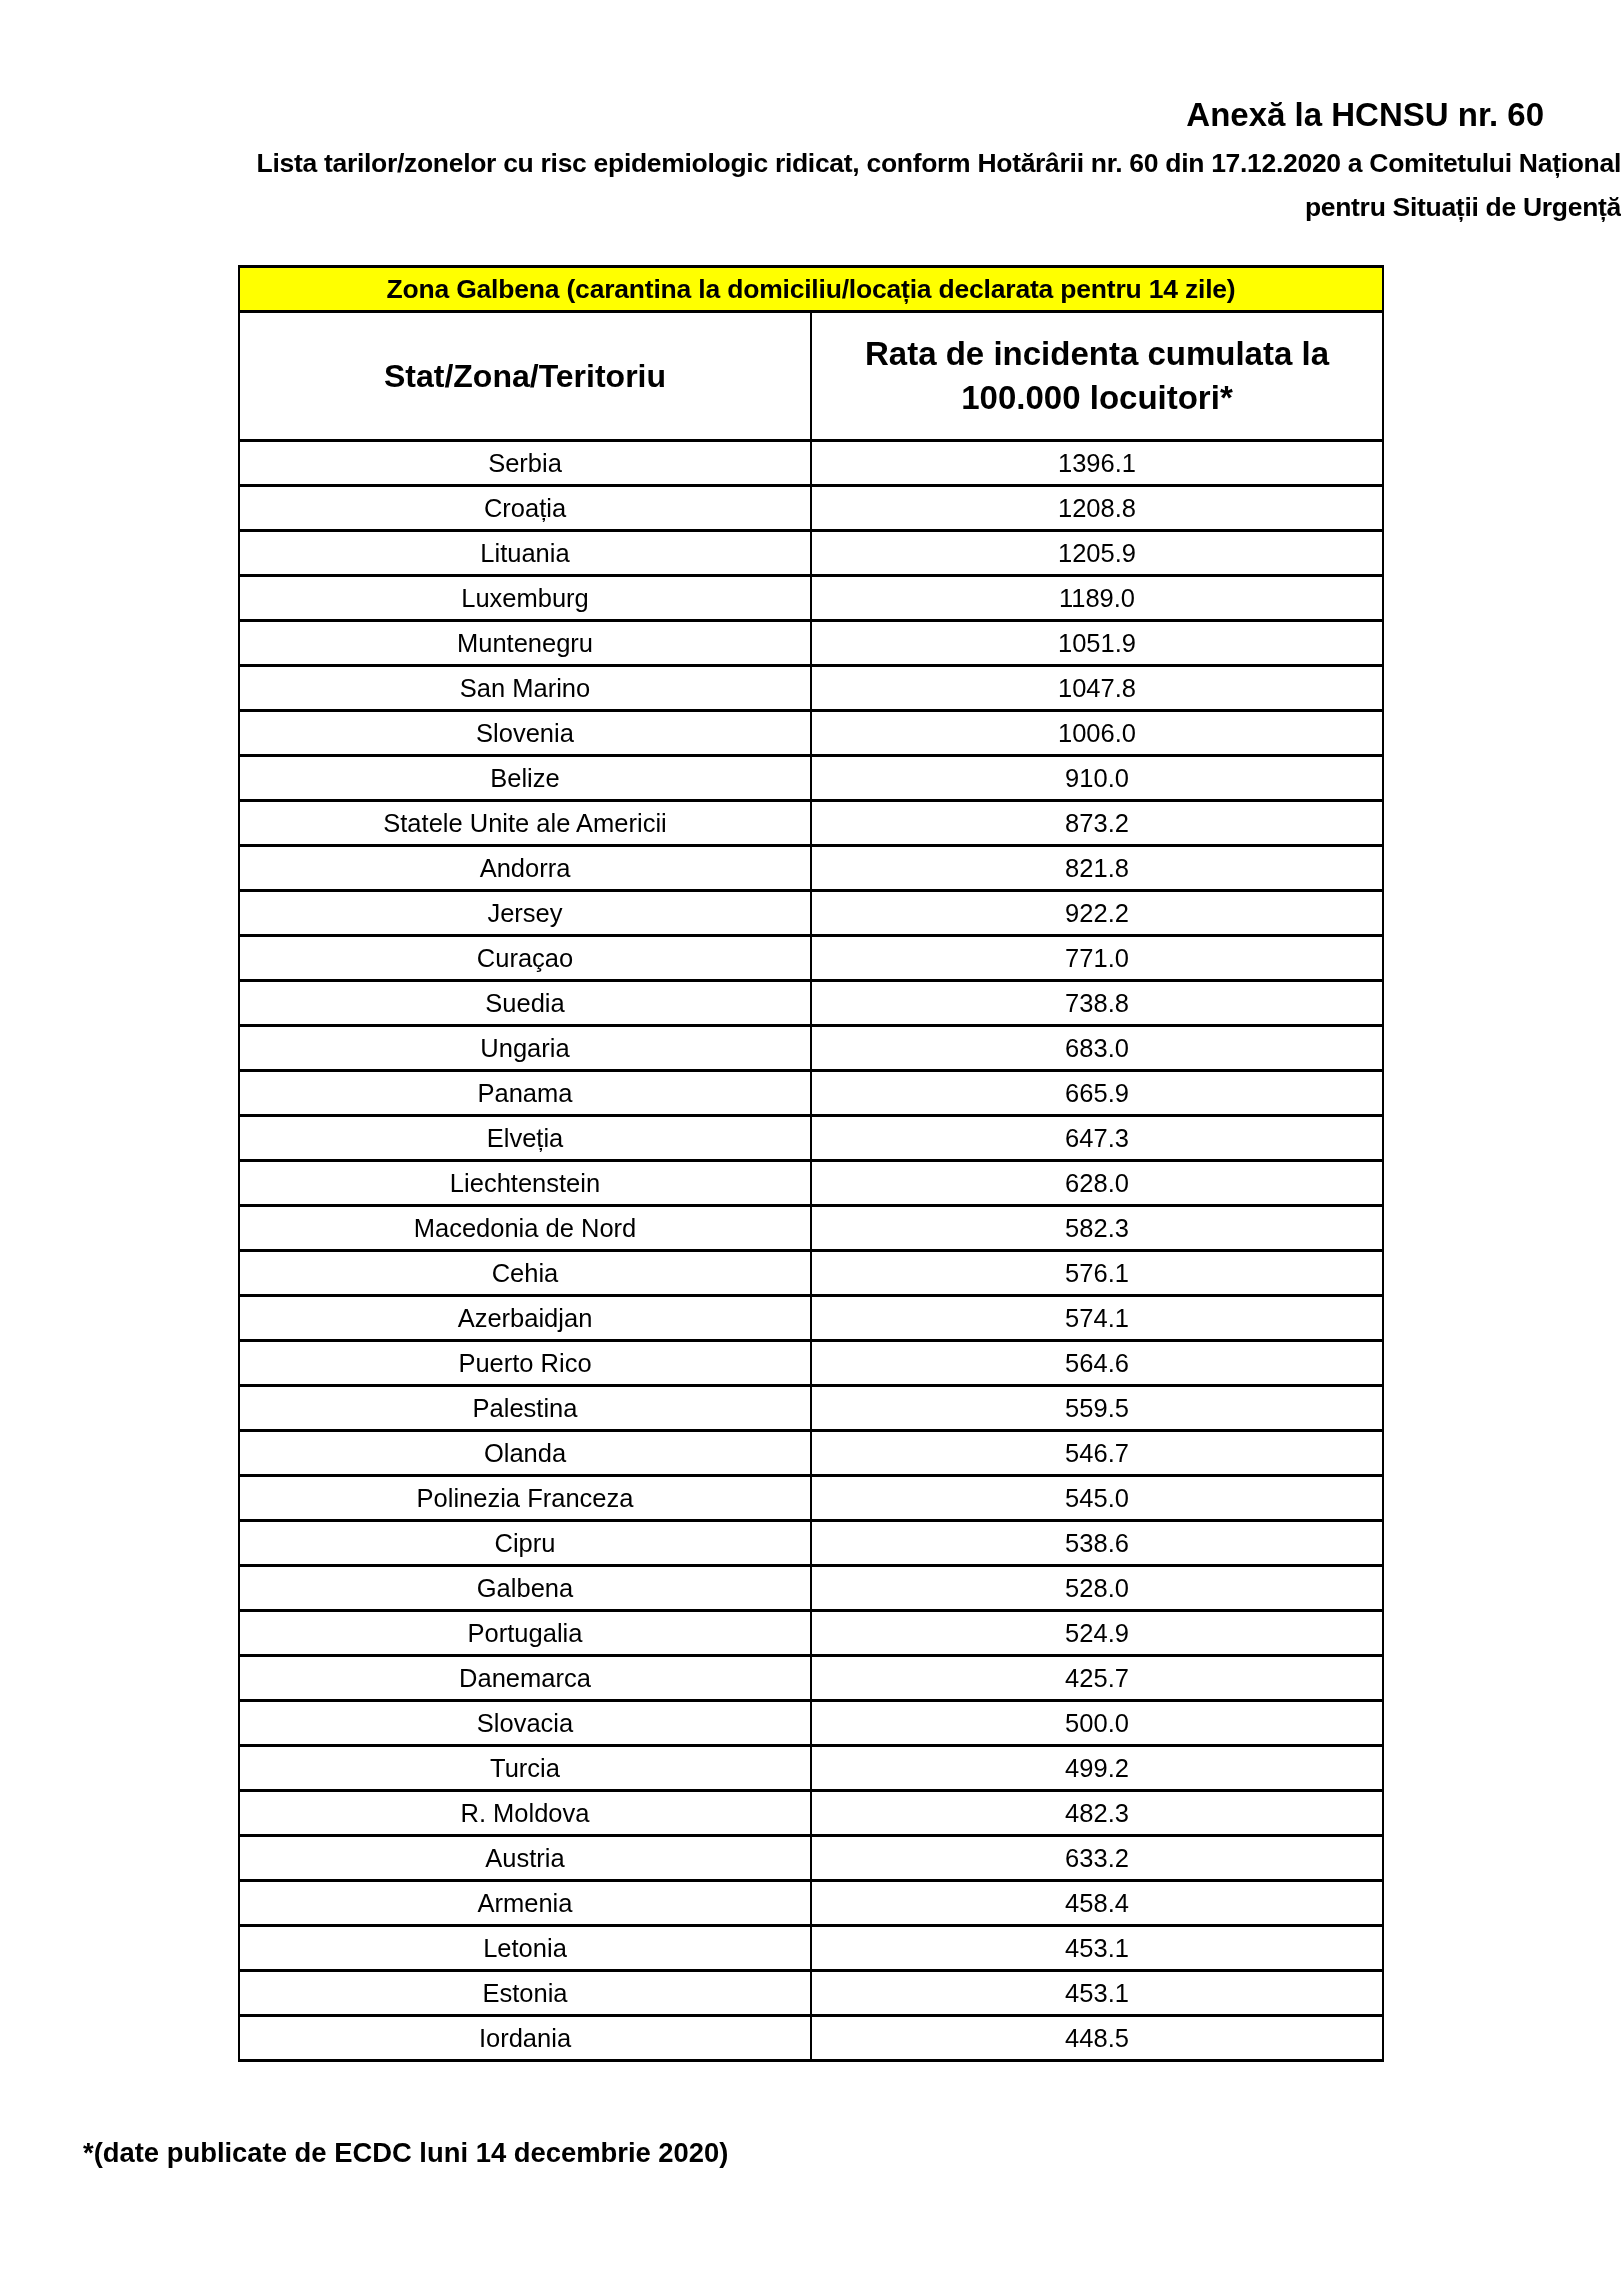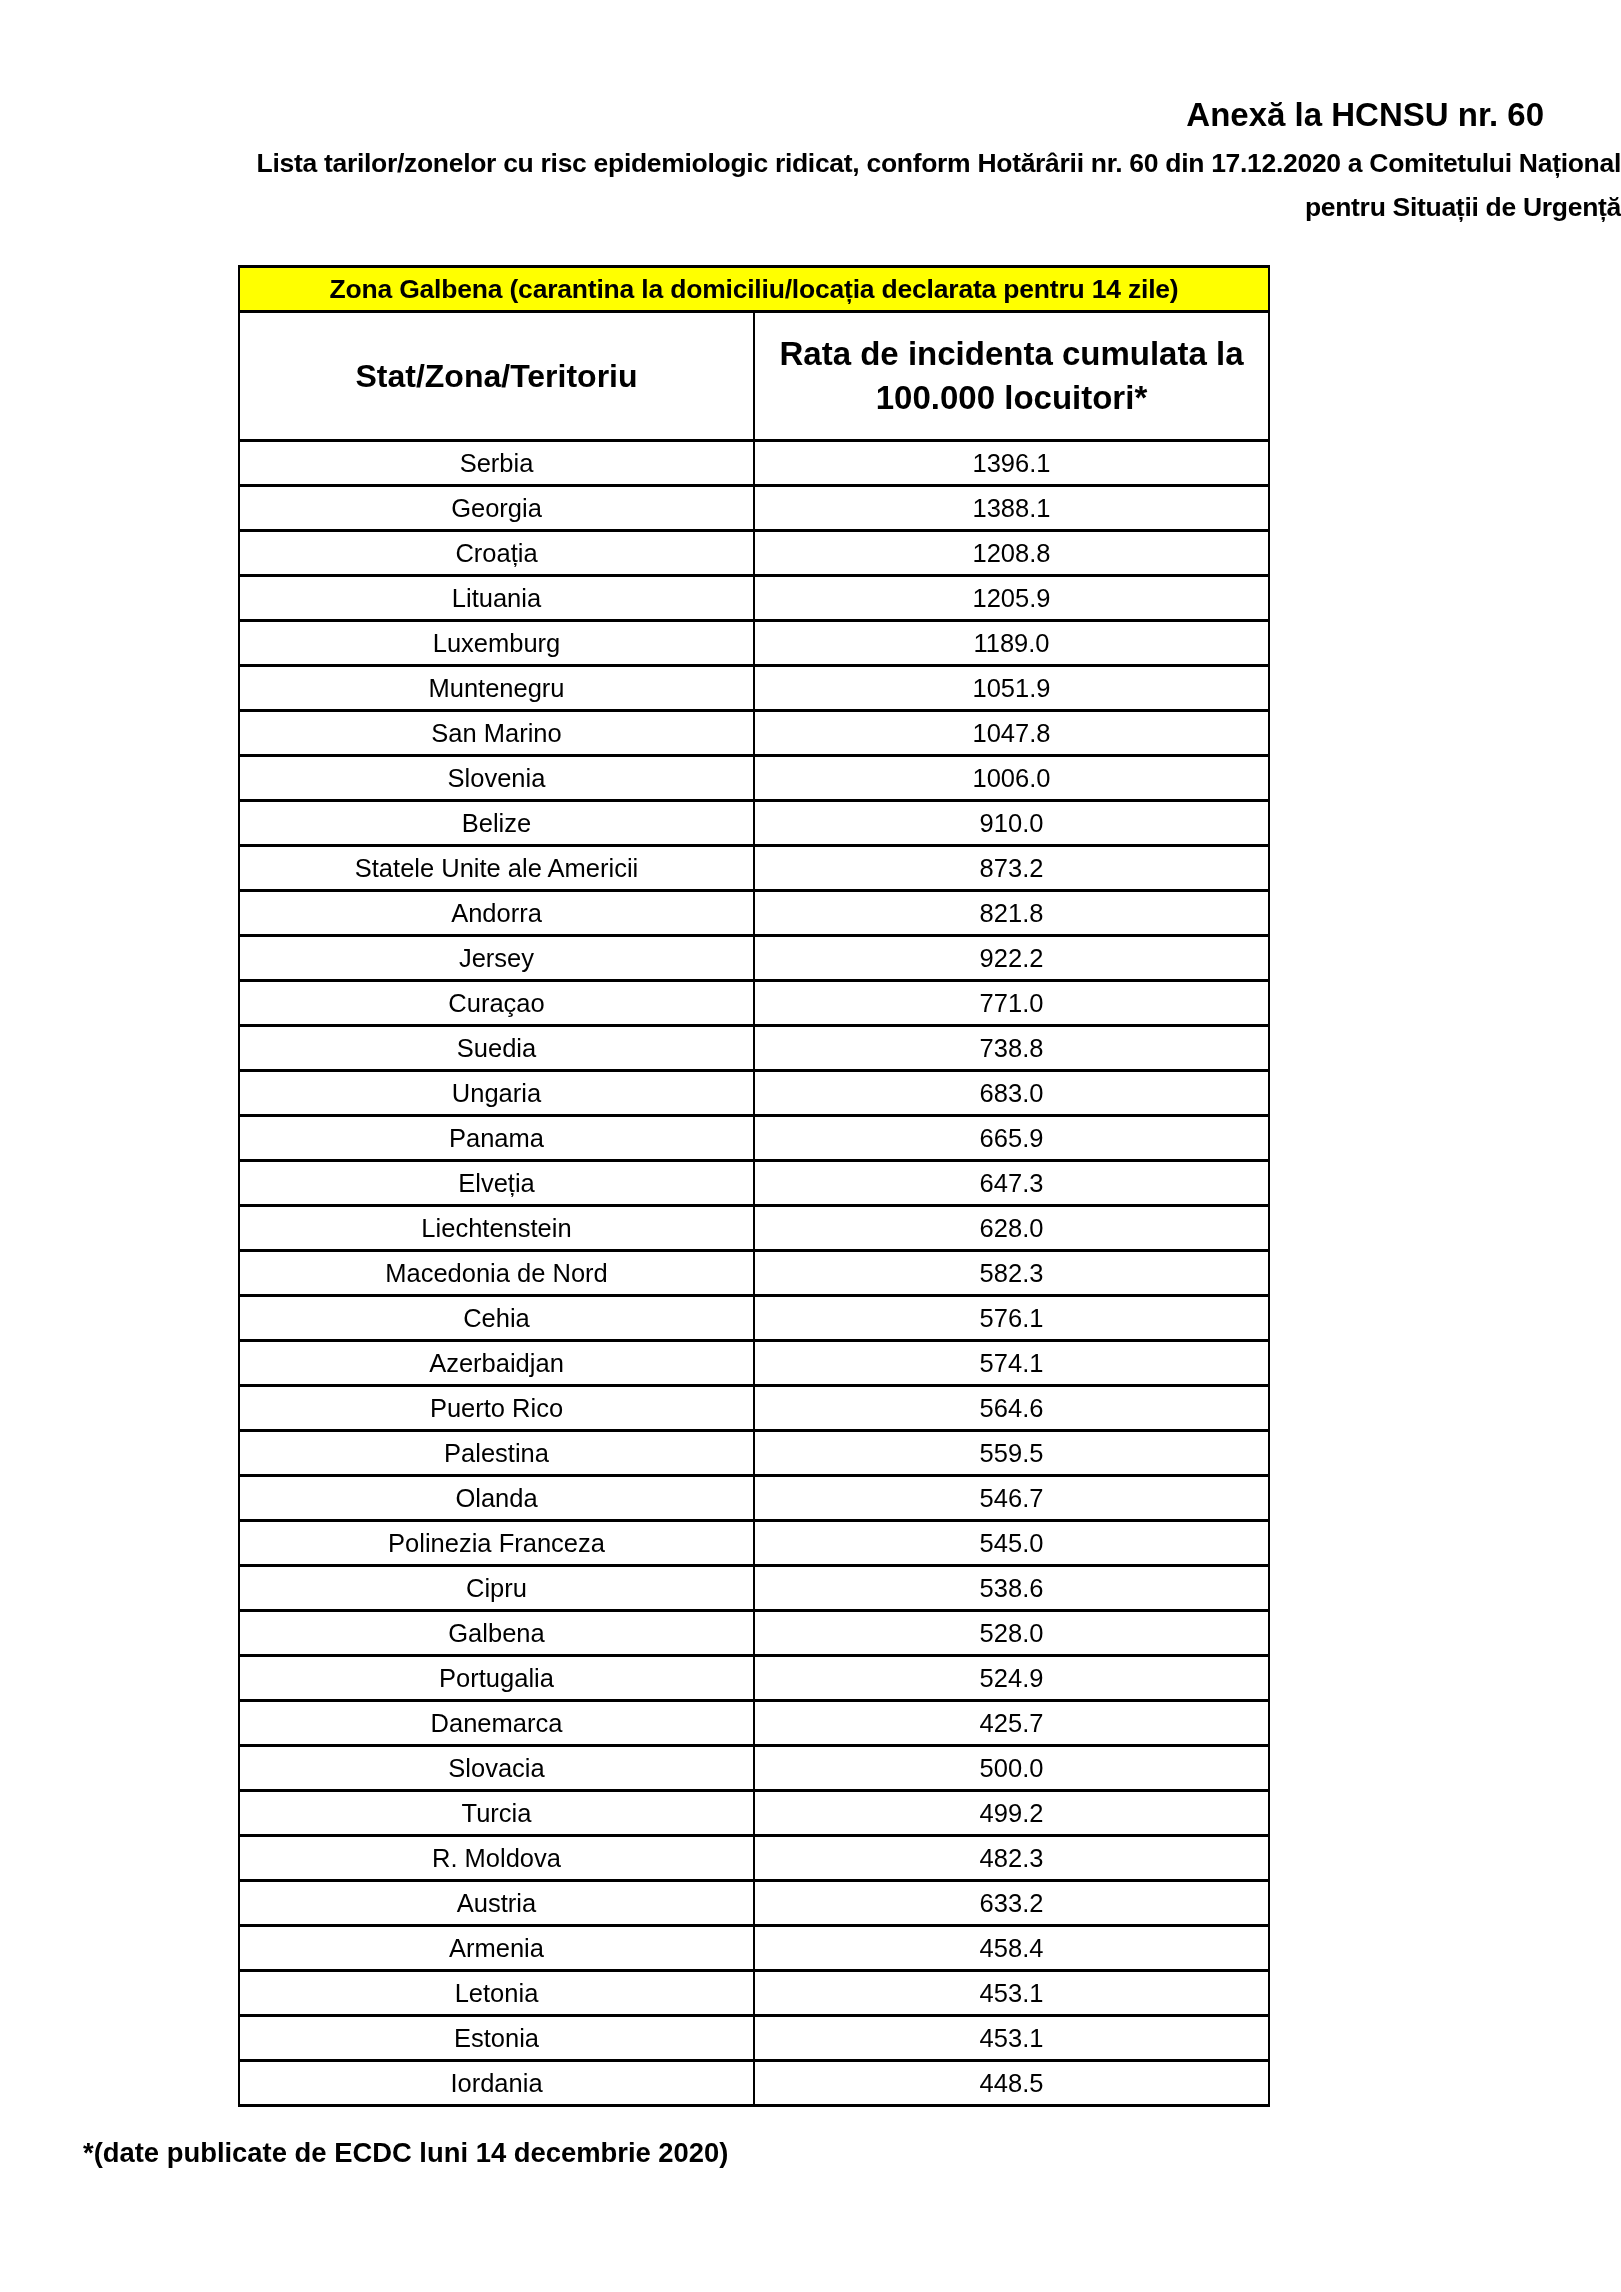--- a/index.html
+++ b/index.html
@@ -29,21 +29,21 @@
     font-size: 26.5px;
     font-weight: bold;
     line-height: 44px;
     letter-spacing: -0.3px;
   }
   .doc-title .title-line { display: block; white-space: nowrap; }
   table.risk {
     position: absolute;
     left: 238px;
     top: 265px;
-    width: 1032px;
+    width: 1146px;
     border-collapse: collapse;
     table-layout: fixed;
   }
   table.risk th, table.risk td {
     border: 2.9px solid #000;
     border-top-width: 3.9px;
     border-bottom-width: 3.9px;
     text-align: center;
     vertical-align: middle;
     padding: 0;
@@ -105,24 +105,20 @@
         <span class="hdr-line">100.000 locuitori*</span>
       </th>
     </tr>
   </thead>
   <tbody id="rows">
       <tr>
     <td class="c-country">Serbia</td>
     <td class="c-rate">1396.1</td>
   </tr>
       <tr>
-    <td class="c-country">Georgia</td>
-    <td class="c-rate">1388.1</td>
-  </tr>
-      <tr>
     <td class="c-country">Croația</td>
     <td class="c-rate">1208.8</td>
   </tr>
       <tr>
     <td class="c-country">Lituania</td>
     <td class="c-rate">1205.9</td>
   </tr>
       <tr>
     <td class="c-country">Luxemburg</td>
     <td class="c-rate">1189.0</td>

